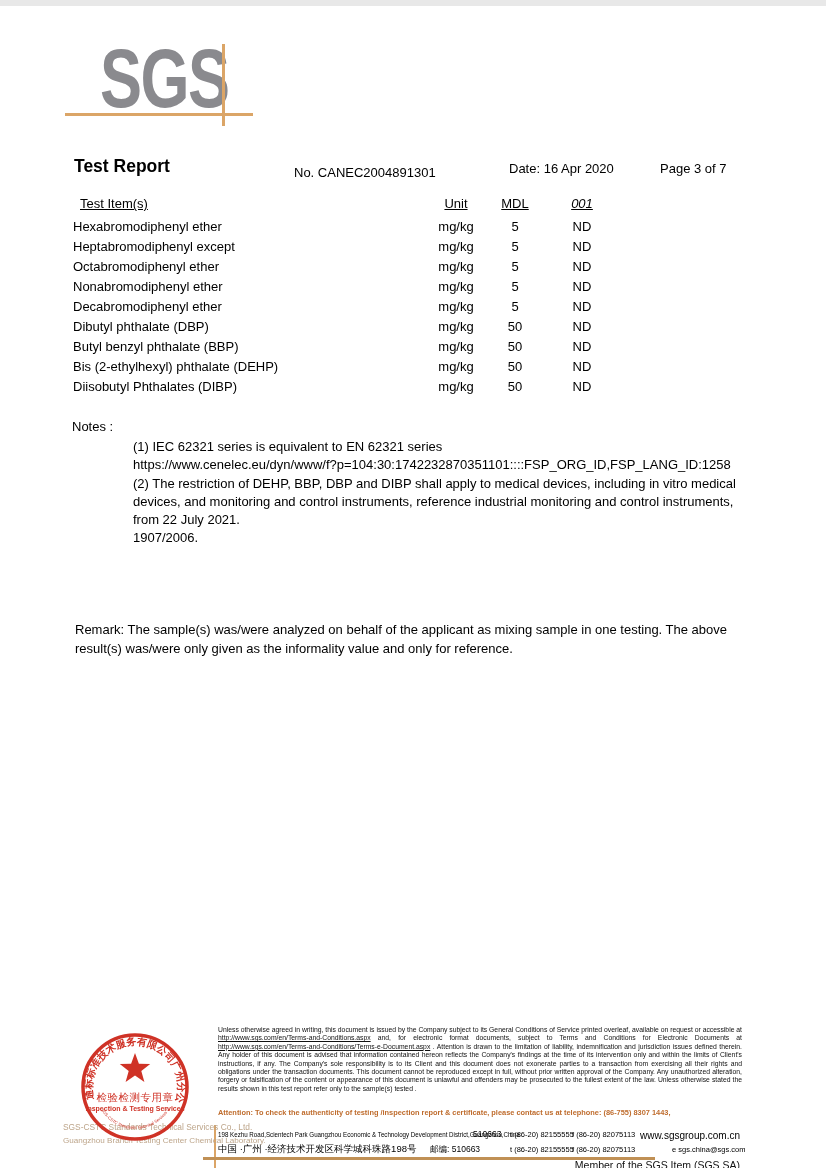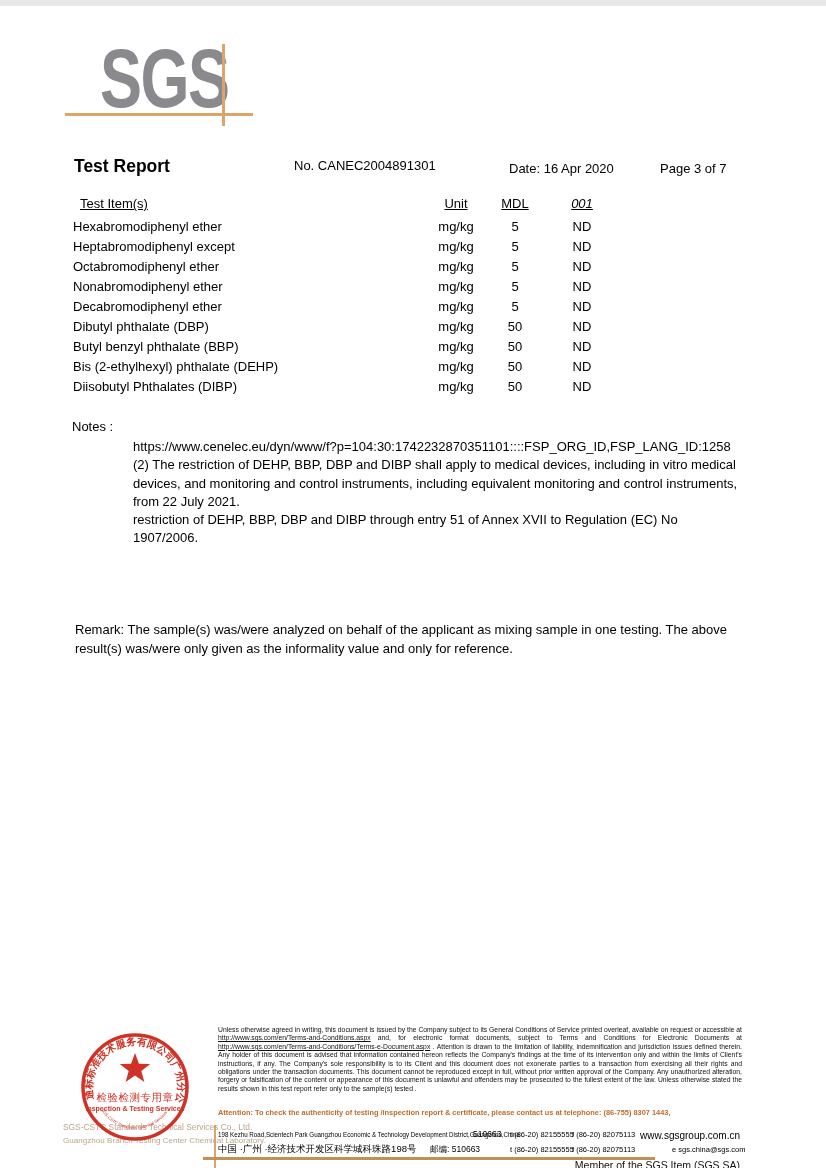--- a/index.html
+++ b/index.html
@@ -12,21 +12,21 @@
   .logo-sgs {
     position:absolute; left:100px; top:30px; font-size:84px; font-weight:bold;
     color:#8a8a8e; line-height:1; letter-spacing:-2px;
     transform:scaleX(0.75); transform-origin:left top;
   }
   .logo-hline { position:absolute; left:65px; top:107px; width:188px; height:3px; background:#dba567; }
   .logo-vline { position:absolute; left:222px; top:38px; width:3px; height:82px; background:#dba567; }
 
   
   .header-title { position:absolute; left:74px; top:150px; font-size:17.5px; font-weight:bold; }
-  .header-no    { position:absolute; left:294px; top:152px; font-size:13px; }
+  .header-no    { position:absolute; left:294px; top:159px; font-size:13px; }
   .header-date  { position:absolute; left:509px; top:155px; font-size:13px; }
   .header-page  { position:absolute; left:660px; top:155px; font-size:13px; }
 
   
   .th { position:absolute; top:190px; font-size:13px; text-decoration:underline; white-space:nowrap; }
   .th-item { left:80px; }
   .th-unit { left:426px; width:60px; text-align:center; }
   .th-mdl  { left:485px; width:60px; text-align:center; }
   .th-res  { left:552px; width:60px; text-align:center; font-style:italic; }
   .tbody { position:absolute; left:0; top:213px; width:826px; }
@@ -152,32 +152,32 @@
   <div class="trow">
     <span class="c-item">Diisobutyl Phthalates (DIBP)</span>
     <span class="c-unit">mg/kg</span>
     <span class="c-mdl">50</span>
     <span class="c-res">ND</span>
   </div>
 </div>
 
   <div class="notes-label">Notes :</div>
   <div class="notes-lines">
+  <div class="note-line">(1) IEC 62321 series is equivalent to EN 62321 series</div>
 
   <div class="note-line">https://www.cenelec.eu/dyn/www/f?p=104:30:1742232870351101::::FSP_ORG_ID,FSP_LANG_ID:1258</div>
 
 
   <div class="note-line">(2) The restriction of DEHP, BBP, DBP and DIBP shall apply to medical devices, including in vitro medical</div>
 
-  <div class="note-line">devices, and monitoring and control instruments, including equivalent monitoring and control instruments,</div>
+  <div class="note-line">devices, and monitoring and control instruments, reference industrial monitoring and control instruments,</div>
 
   <div class="note-line">from 22 July 2021.</div>
 
 
-  <div class="note-line">restriction of DEHP, BBP, DBP and DIBP through entry 51 of Annex XVII to Regulation (EC) No</div>
 
   <div class="note-line">1907/2006.</div>
 </div>
 
   <div class="remark">Remark: The sample(s) was/were analyzed on behalf of the applicant as mixing sample in one testing. The above result(s) was/were only given as the informality value and only for reference.</div>
 
   <svg class="stamp" viewBox="0 0 116 116">
     <defs>
       <path id="arcTop" d="M 17,71 A 43,43 0 1 1 99,71" fill="none"></path>
       <path id="arcBottom" d="M 24,80 A 40,40 0 0 0 92,80" fill="none"></path>

